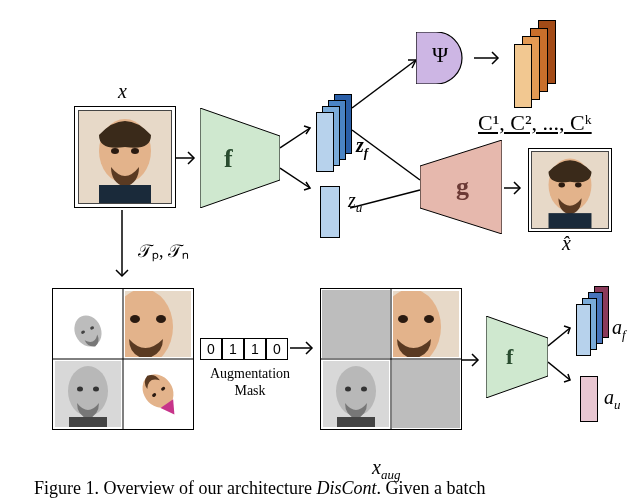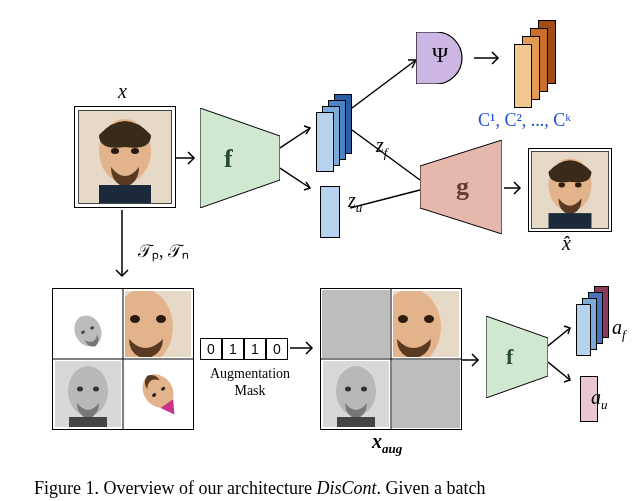--- a/index.html
+++ b/index.html
@@ -94,22 +94,23 @@
     line-height: 1.2;
     font-family: "Times New Roman", serif;
   }
   .transform-label {
     position: absolute;
     font-size: 18px;
     color: #000;
   }
   .classifier-label {
     position: absolute;
-    font-size: 18px;
-    color: #1d4ed8;
+    font-size: 22px;
+    color: #000000;
+    text-decoration: underline;
   }
   .arrow {
     position: absolute;
     stroke: #000;
     fill: none;
   }
   .frame {
     position:absolute;
     border:1px solid #000;
     background:#fff;
@@ -150,21 +151,21 @@
     <line x1="0" y1="28" x2="30" y2="8" stroke="#000" stroke-width="1.5"></line>
     <polyline points="24,6 30,8 26,14" stroke="#000" fill="none" stroke-width="1.5"></polyline>
     <line x1="0" y1="48" x2="30" y2="68" stroke="#000" stroke-width="1.5"></line>
     <polyline points="26,62 30,68 24,70" stroke="#000" fill="none" stroke-width="1.5"></polyline>
   </svg>
 
   <div class="stack-block" style="left:334px; top:94px; width:16px; height:58px; background:#2a5fa8;"></div>
   <div class="stack-block" style="left:328px; top:100px; width:16px; height:58px; background:#4a84c4;"></div>
   <div class="stack-block" style="left:322px; top:106px; width:16px; height:58px; background:#7aabd9;"></div>
   <div class="stack-block" style="left:316px; top:112px; width:16px; height:58px; background:#b7d2ec;"></div>
-  <div class="lbl" style="left:376px; top:134px; font-style:italic;">
+  <div class="lbl" style="left:356px; top:134px; font-style:italic;font-weight:bold;">
     <span>z</span><sub style="font-size:13px;">f</sub>
   </div>
 
   <div class="stack-block" style="left:320px; top:186px; width:18px; height:50px; background:#b7d2ec;"></div>
   <div class="lbl" style="left:348px; top:189px; font-style:italic;">
     <span>z</span><sub style="font-size:13px;">u</sub>
   </div>
 
   <svg style="position:absolute; left:350px; top:110px; width:80px; height:110px;">
     <line x1="2" y1="20" x2="70" y2="70" stroke="#000" stroke-width="1.5"></line>
@@ -298,21 +299,21 @@
     <svg style="position:absolute; left:2px; top:72px; width:66px; height:66px;">
       <rect x="0" y="0" width="66" height="66" fill="#d8d8d8"></rect>
       <ellipse cx="33" cy="30" rx="20" ry="25" fill="#b8b8b8"></ellipse>
       <ellipse cx="25" cy="28" rx="3" ry="2.5" fill="#333"></ellipse>
       <ellipse cx="41" cy="28" rx="3" ry="2.5" fill="#333"></ellipse>
       <path d="M22 42 Q33 56 44 42 Q44 54 33 58 Q22 54 22 42" fill="#777"></path>
       <rect x="14" y="56" width="38" height="10" fill="#444"></rect>
     </svg>
     <div style="position:absolute; left:71px; top:71px; width:68px; height:68px; background:#bdbdbd;"></div>
   </div>
-  <div class="lbl" style="left:372px; top:430px;font-weight:bold;">
+  <div class="lbl" style="left:372px; top:456px;">
     <span>x</span><sub style="font-size:13px;">aug</sub>
   </div>
 
   <svg class="arrow" style="left:462px; top:350px; width:24px; height:20px;">
     <line x1="0" y1="10" x2="16" y2="10" stroke-width="1.5"></line>
     <polyline points="10,4 16,10 10,16" stroke-width="1.5"></polyline>
   </svg>
 
   <svg class="encoder" style="left:486px; top:316px; width:62px; height:82px;">
     <polygon points="0,0 62,22 62,60 0,82" fill="#cfe8cf" stroke="#000" stroke-width="1"></polygon>
@@ -328,21 +329,21 @@
 
   <div class="stack-block" style="left:594px; top:286px; width:13px; height:50px; background:#8a3a5a;"></div>
   <div class="stack-block" style="left:588px; top:292px; width:13px; height:50px; background:#4774bb;"></div>
   <div class="stack-block" style="left:582px; top:298px; width:13px; height:50px; background:#7aabd9;"></div>
   <div class="stack-block" style="left:576px; top:304px; width:13px; height:50px; background:#b7d2ec;"></div>
   <div class="lbl" style="left:612px; top:316px; font-style:italic;">
     <span>a</span><sub style="font-size:13px;">f</sub>
   </div>
 
   <div class="stack-block" style="left:580px; top:376px; width:16px; height:44px; background:#e9c7d2;"></div>
-  <div class="lbl" style="left:591px; top:386px; ">
+  <div class="lbl" style="left:604px; top:386px; ">
     <span>a</span><sub style="font-size:13px;">u</sub>
   </div>
 
 </div>
 
 <div class="caption">
   <span style="font-style:normal;">Figure 1.</span><span> Overview of our architecture </span><span style="font-style:italic;">DisCont</span><span>. Given a batch</span>
 </div>
 
 </body></html>

